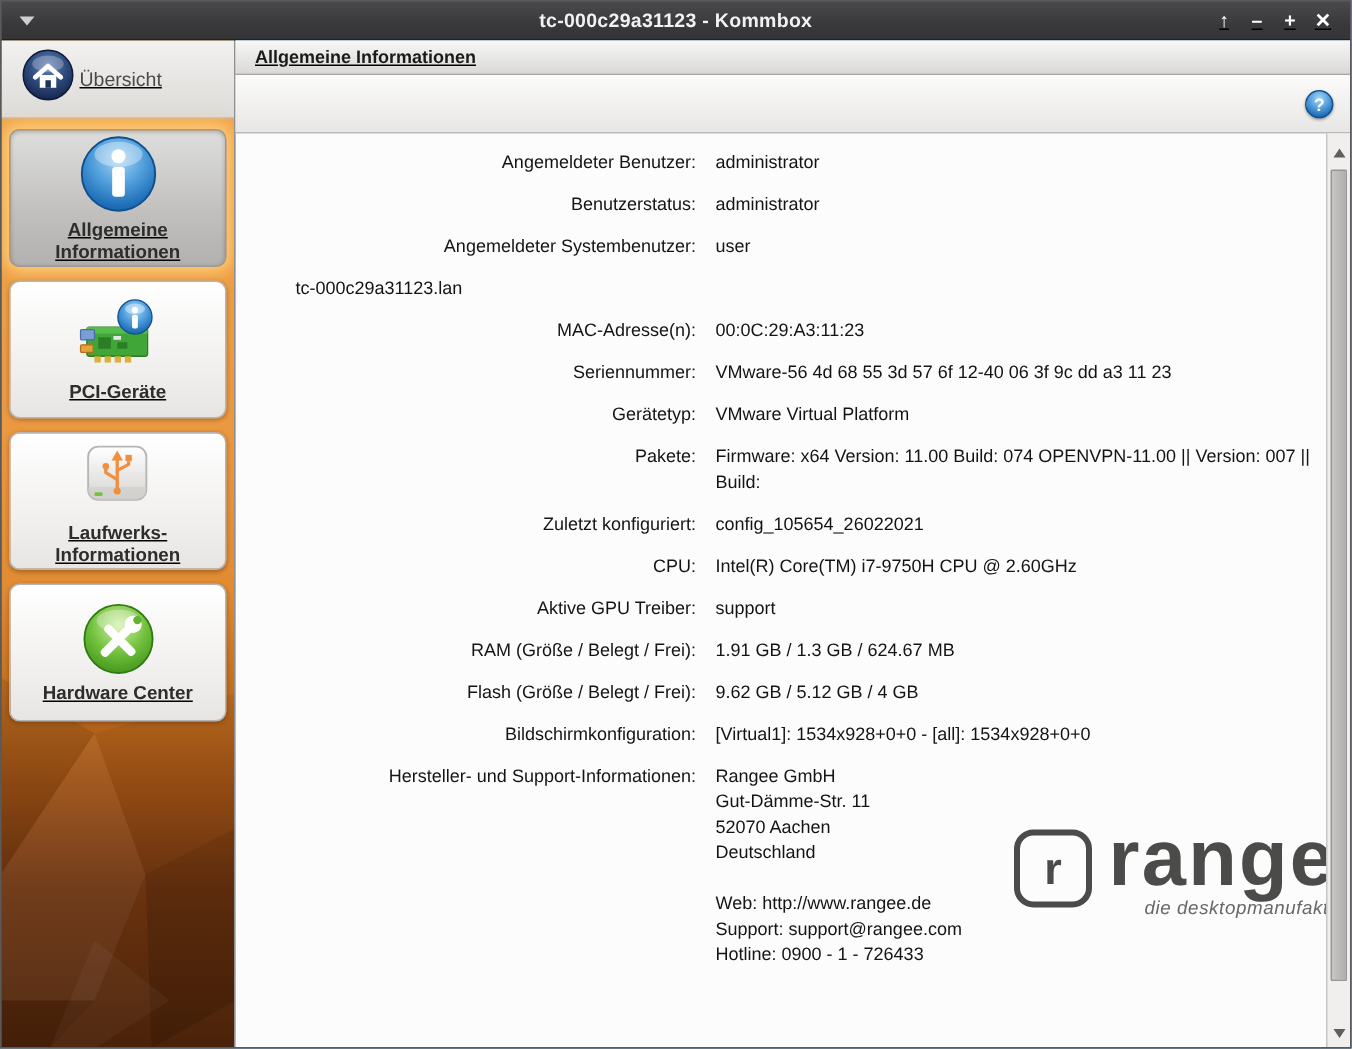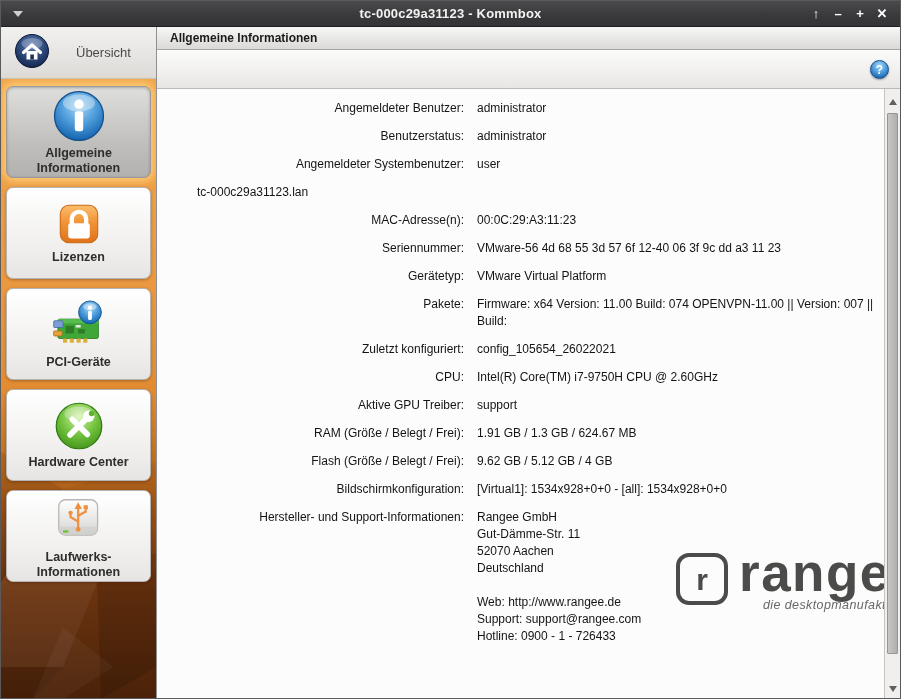--- a/index.html
+++ b/index.html
@@ -1,20 +1,21 @@
 <!DOCTYPE html>
 <html><head>
 <meta charset="utf-8">
 <style>
   * { box-sizing: border-box; margin: 0; padding: 0; }
   html,body { background:#666; }
   .window {
     width: 901px; height: 699px; position: relative; overflow: hidden;
     font-family: "Liberation Sans", sans-serif; background:#0369a1;
     border: 1px solid #5a5a5a;
+    text-decoration: underline;
   }
   
   .titlebar {
     height: 26px; background: linear-gradient(#4a4a4c, #39393b 60%, #343436);
     display: flex; align-items: center; position: relative;
     border-bottom: 1px solid #202020;
   }
   .tb-menu { width: 34px; height: 100%; display:flex; align-items:center; justify-content:center; cursor: default; z-index:2; }
   .tb-menu-tri { width:0; height:0; border-left:5px solid transparent; border-right:5px solid transparent; border-top:6px solid #cfcfcf; }
   .tb-title { position:absolute; left:0; right:0; text-align:center; color:#f2f2f2; font-weight:bold; font-size:13px; letter-spacing:0.2px; }
@@ -26,21 +27,21 @@
   .sidebar {
     width: 156px; flex:none; position: relative; overflow:hidden;
     border-right: 1px solid #8f8f8f;
     background: linear-gradient(180deg,#f1a74d 0%, #eb9940 38%, #e18c33 54%, #c4711f 64%, #9a4f15 74%, #6b330f 84%, #4a2209 100%);
   }
   .sidebar-bg { position:absolute; left:0; top:0; z-index:0; }
   .overview-bar {
     position:relative; z-index:1; height:52px;
     background: linear-gradient(#f2f1ef, #dcdbd8);
     border-bottom: 1px solid #c2c1be;
-    display:flex; align-items:center; gap:26px; padding-left:13px; cursor:pointer;
+    display:flex; align-items:center; gap:3px; padding-left:13px; cursor:pointer;
   }
   .overview-label { font-size:13px; color:#4a4a4a; }
   .nav { position:relative; z-index:1; padding:7px 5px 0 5px; display:flex; flex-direction:column; gap:9px; }
   .nav-btn {
     height:92px; border-radius:7px; border:1px solid #b5b4b2;
     background: linear-gradient(#ffffff, #efeeec 70%, #e6e5e3);
     display:flex; flex-direction:column; align-items:center; justify-content:center; gap:3px;
     box-shadow: 0 1px 3px rgba(60,20,0,0.35); cursor:pointer;
   }
   .nav-btn.selected {
@@ -180,30 +181,20 @@
             <svg width="54" height="54" viewBox="0 0 64 64">
               <circle cx="32" cy="32" r="29" fill="url(#g-blue)" stroke="#0f4f8c" stroke-width="1.5"></circle>
               <ellipse cx="32" cy="16.5" rx="19" ry="10" fill="#ffffff" opacity="0.35"></ellipse>
               <circle cx="32" cy="18" r="5.5" fill="#ffffff"></circle>
               <rect x="27" y="26.5" width="10" height="23.5" rx="2.5" fill="#ffffff"></rect>
             </svg>
           </span>
           <span class="nav-label">Allgemeine Informationen</span>
         </div>
 
-        <div class="nav-btn">
-          <span class="nav-icon">
-            <svg width="46" height="46" viewBox="0 0 64 64">
-              <rect x="6" y="6" width="52" height="52" rx="12" fill="url(#g-lock)" stroke="#c76a17" stroke-width="1.5"></rect>
-              <path d="M22 32 v-7 a10 10 0 0 1 20 0 v7" stroke="#ffffff" stroke-width="6" fill="none"></path>
-              <rect x="17" y="31" width="30" height="21" rx="3.5" fill="#ffffff"></rect>
-            </svg>
-          </span>
-          <span class="nav-label">Lizenzen</span>
-        </div>
 
         <div class="nav-btn">
           <span class="nav-icon">
             <svg width="54" height="54" viewBox="0 0 64 64">
               <rect x="7" y="25" width="48" height="23" rx="2" fill="#3fa637" stroke="#2c7d26" stroke-width="1"></rect>
               <rect x="7" y="25" width="48" height="5" fill="#58bd4f"></rect>
               <rect x="2" y="27" width="11" height="8" rx="1" fill="#7b9fd4" stroke="#4a6da8" stroke-width="1"></rect>
               <rect x="2" y="39" width="10" height="6" rx="1" fill="#e8a23c" stroke="#b06f1a" stroke-width="1"></rect>
               <rect x="16" y="33" width="10" height="9" fill="#2c7d26"></rect>
               <rect x="31" y="37" width="8" height="5" fill="#2c7d26"></rect>
@@ -216,52 +207,52 @@
               <ellipse cx="45" cy="10.5" rx="8" ry="4.2" fill="#ffffff" opacity="0.4"></ellipse>
               <circle cx="45" cy="11.5" r="2.5" fill="#ffffff"></circle>
               <rect x="42.7" y="15.2" width="4.6" height="10.8" rx="1.6" fill="#ffffff"></rect>
             </svg>
           </span>
           <span class="nav-label">PCI-Geräte</span>
         </div>
 
         <div class="nav-btn">
           <span class="nav-icon">
-            <svg width="52" height="52" viewBox="0 0 64 64">
-              <circle cx="32" cy="32" r="28" fill="url(#g-green)" stroke="#2f7a12" stroke-width="1.5"></circle>
-              <ellipse cx="32" cy="17" rx="18" ry="9" fill="#ffffff" opacity="0.3"></ellipse>
-              <rect x="28.5" y="13" width="7" height="38" rx="3.2" fill="#ffffff" transform="rotate(45 32 32)"></rect>
-              <rect x="28.5" y="17" width="7" height="33" rx="3.2" fill="#ffffff" transform="rotate(-45 32 32)"></rect>
-              <circle cx="44" cy="20" r="7" fill="#ffffff"></circle>
-              <circle cx="47.5" cy="16.5" r="3.4" fill="#5fb232"></circle>
-            </svg>
-          </span>
-          <span class="nav-label">Hardware Center</span>
-        </div>
-
-        <div class="nav-btn">
-          <span class="nav-icon">
             <svg width="54" height="54" viewBox="0 0 64 64">
               <rect x="8" y="8" width="46" height="42" rx="8" fill="url(#g-drive)" stroke="#b7b6b4" stroke-width="1.5"></rect>
               <path d="M8 40 h46 v2 a8 8 0 0 1 -8 8 H16 a8 8 0 0 1 -8 -8 z" fill="#cfcecb" opacity="0.7"></path>
               <g stroke="#ef8f3f" stroke-width="2.6" fill="none">
                 <path d="M31 42 V17"></path>
                 <path d="M31 34 L22 28.5 V25.5"></path>
                 <path d="M31 27 L40 22 V19.5"></path>
               </g>
               <path d="M31 11 l-4.5 8 h9 z" fill="#ef8f3f"></path>
               <circle cx="22" cy="23.5" r="2.6" fill="#ef8f3f"></circle>
               <rect x="37.5" y="14.5" width="5" height="5" fill="#ef8f3f"></rect>
               <circle cx="31" cy="43" r="2.8" fill="#ef8f3f"></circle>
               <rect x="13" y="44" width="6.5" height="3" rx="1" fill="#76c13e"></rect>
             </svg>
           </span>
           <span class="nav-label">Laufwerks-Informationen</span>
         </div>
 
+        <div class="nav-btn">
+          <span class="nav-icon">
+            <svg width="52" height="52" viewBox="0 0 64 64">
+              <circle cx="32" cy="32" r="28" fill="url(#g-green)" stroke="#2f7a12" stroke-width="1.5"></circle>
+              <ellipse cx="32" cy="17" rx="18" ry="9" fill="#ffffff" opacity="0.3"></ellipse>
+              <rect x="28.5" y="13" width="7" height="38" rx="3.2" fill="#ffffff" transform="rotate(45 32 32)"></rect>
+              <rect x="28.5" y="17" width="7" height="33" rx="3.2" fill="#ffffff" transform="rotate(-45 32 32)"></rect>
+              <circle cx="44" cy="20" r="7" fill="#ffffff"></circle>
+              <circle cx="47.5" cy="16.5" r="3.4" fill="#5fb232"></circle>
+            </svg>
+          </span>
+          <span class="nav-label">Hardware Center</span>
+        </div>
+
       </div>
     </div>
 
     <div class="main">
       <div class="panel-header">
         <span>Allgemeine Informationen</span>
       </div>
       <div class="toolbar">
         <span class="help-icon">?</span>
       </div>

